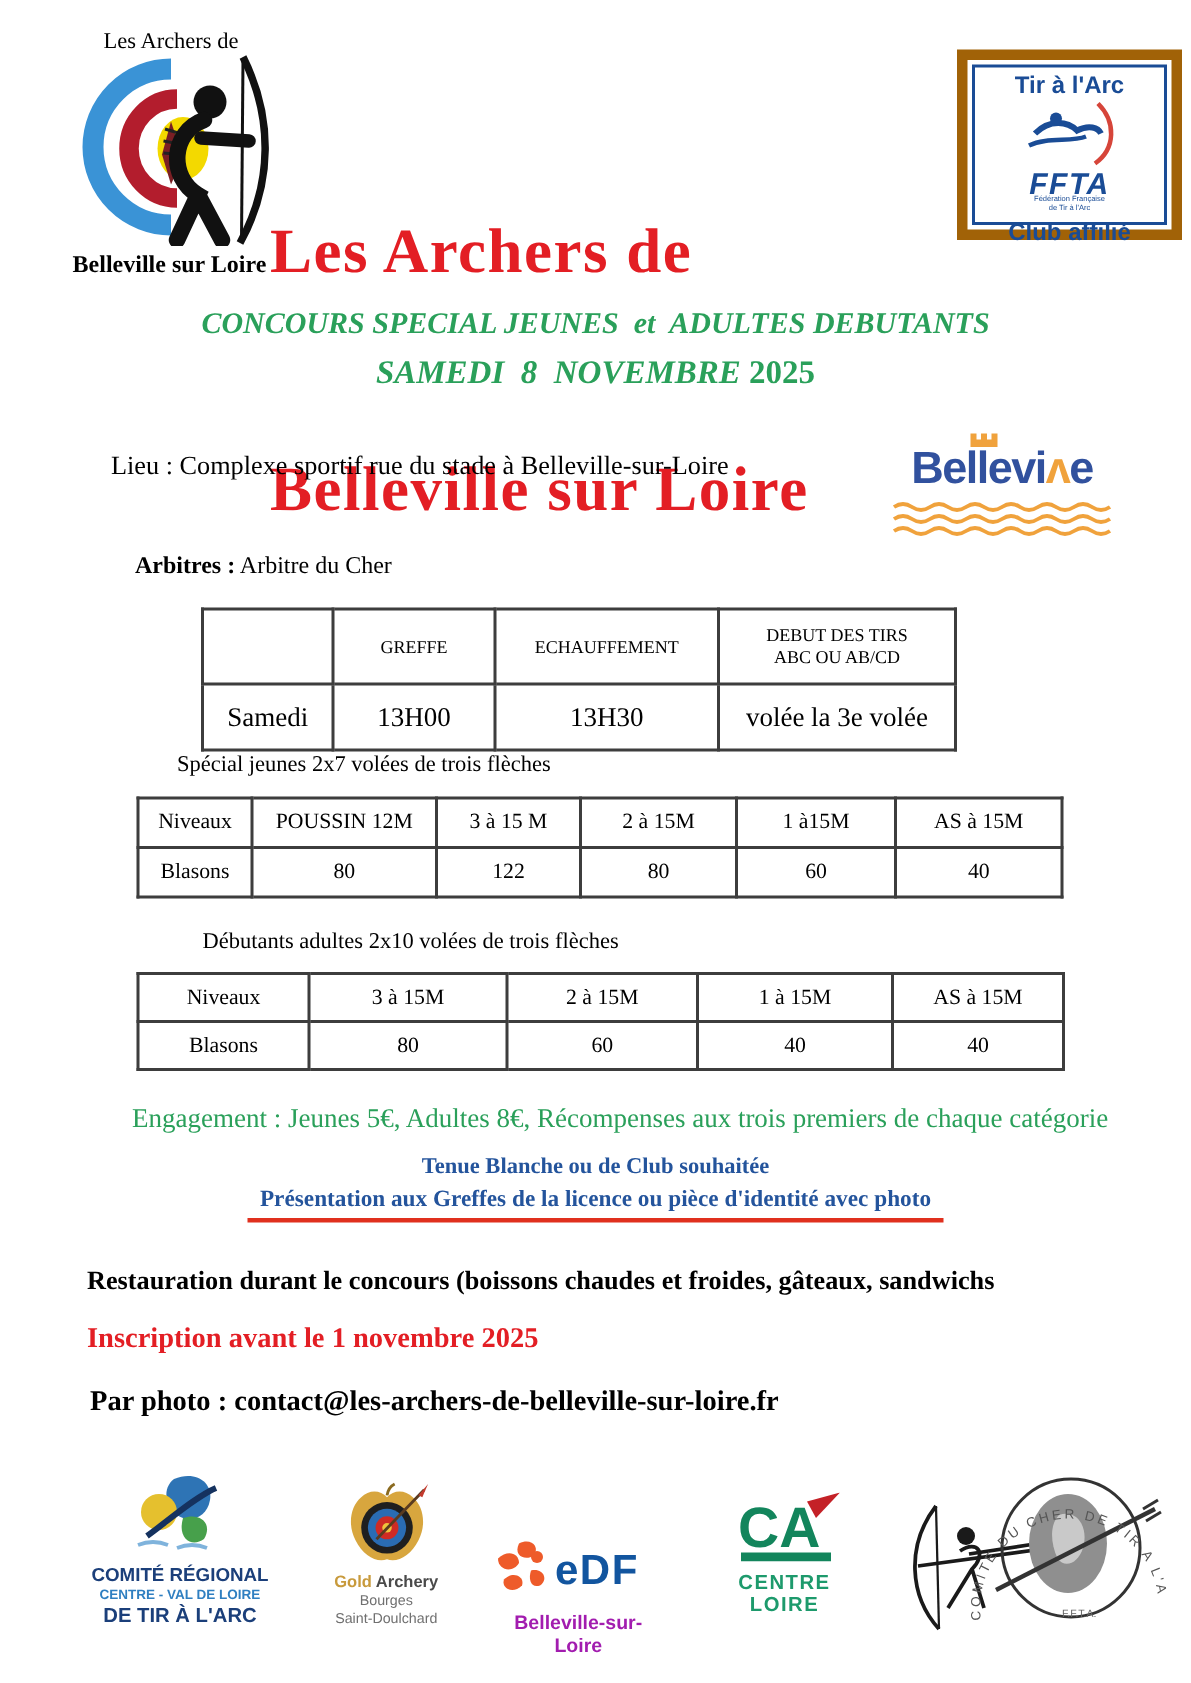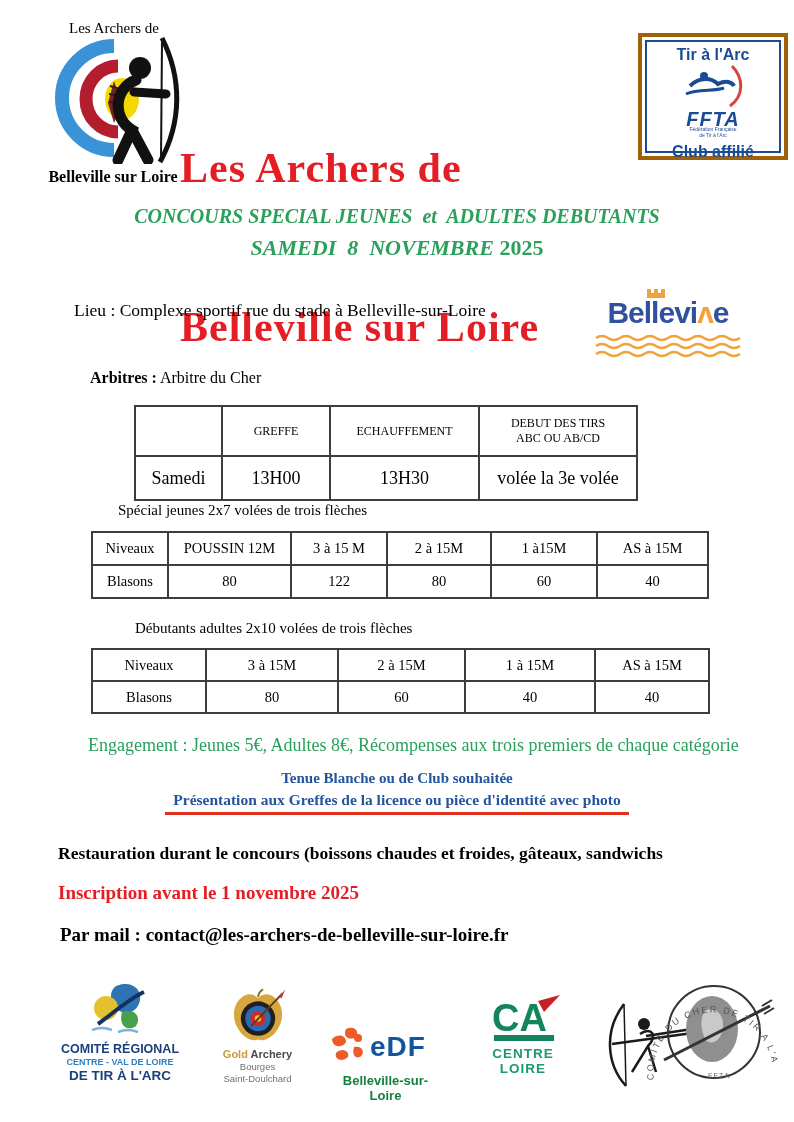--- a/index.html
+++ b/index.html
@@ -6,21 +6,21 @@
   .page{position:relative;width:794px;height:1122px;background:#ffffff;margin:0 auto;
         font-family:"Liberation Serif",serif;color:#000;overflow:hidden;}
   .abs{position:absolute;}
 
   
   .club-logo-top{left:44px;top:20px;width:140px;text-align:center;font-size:15px;}
   .club-logo-art{left:48px;top:36px;}
   .club-logo-bottom{left:28px;top:168px;width:170px;text-align:center;font-weight:bold;font-size:16px;}
   .main-title{left:180px;top:36px;width:470px;color:#e31e24;font-weight:bold;
               font-size:42px;line-height:53px;letter-spacing:1px;white-space:pre;}
-  .ffta-box{left:638px;top:33px;width:150px;height:127px;border:4px solid #a16207;box-sizing:border-box;background:#fff;}
+  .ffta-box{left:638px;top:33px;width:150px;height:127px;border:7px solid #a16207;box-sizing:border-box;background:#fff;}
   .ffta-inner{position:absolute;left:3px;top:3px;right:3px;bottom:3px;border:2px solid #1a4c96;
               text-align:center;font-family:"Liberation Sans",sans-serif;color:#1a4c96;}
   .ffta-top{margin-top:4px;font-size:16px;font-weight:bold;}
   .ffta-acronym{font-size:20px;font-weight:bold;font-style:italic;letter-spacing:1px;line-height:14px;}
   .ffta-sub{font-size:5px;line-height:6px;}
   .ffta-bottom{font-size:16px;font-weight:bold;margin-top:5px;}
 
   
   .announce{left:40px;top:205px;width:714px;text-align:center;color:#2aa05a;font-weight:bold;}
   .announce .l1{font-style:italic;font-size:20px;white-space:pre;}
@@ -68,21 +68,21 @@
   .sp-comite{left:50px;top:980px;width:140px;text-align:center;font-family:"Liberation Sans",sans-serif;}
   .sp-comite .c1{font-size:12.5px;font-weight:bold;color:#1b3f7a;letter-spacing:0px;line-height:14px;}
   .sp-comite .c2{font-size:9px;font-weight:bold;color:#2f7fc1;line-height:12px;}
   .sp-comite .c3{font-size:13.5px;font-weight:bold;color:#1b3f7a;line-height:15px;}
   .sp-gold{left:205px;top:988px;width:105px;text-align:center;font-family:"Liberation Sans",sans-serif;color:#707070;}
   .sp-gold .g1{font-size:11px;font-weight:bold;line-height:13px;}
   .sp-gold .g1 .gold{color:#c89a3c;}
   .sp-gold .g1 .arch{color:#4a4a4a;}
   .sp-gold .g2{font-size:9.5px;line-height:12px;}
   .sp-edf{left:328px;top:998px;width:115px;text-align:center;font-family:"Liberation Sans",sans-serif;margin-top:27px;}
-  .sp-edf .cap{font-size:13px;font-weight:bold;color:#15803d;margin-top:2px;}
+  .sp-edf .cap{font-size:13px;font-weight:bold;color:#a21caf;margin-top:2px;}
   .sp-ca{left:468px;top:995px;width:110px;text-align:center;font-family:"Liberation Sans",sans-serif;}
   .sp-ca .cap{font-size:13.5px;font-weight:bold;color:#1d9a6c;letter-spacing:1px;margin-top:1px;}
   .sp-stamp{left:596px;top:972px;}
 </style>
 </head>
 <body>
 
 <div class="page">
 
   <div class="abs club-logo-top">Les Archers de</div>
@@ -231,21 +231,21 @@
 
   <div class="abs fees">Engagement : Jeunes 5€, Adultes 8€, Récompenses aux trois premiers de chaque catégorie</div>
 
   <div class="abs dress-block">
     <div class="dress1">Tenue Blanche ou de Club souhaitée</div>
     <div><span class="dress2">Présentation aux Greffes de la licence ou pièce d'identité avec photo</span></div>
   </div>
 
   <div class="abs catering">Restauration durant le concours (boissons chaudes et froides, gâteaux, sandwichs</div>
   <div class="abs deadline">Inscription avant le 1 novembre 2025</div>
-  <div class="abs contact">Par mail : contact@les-archers-de-belleville-sur-loire.fr</div>
+  <div class="abs contact">Par photo : contact@les-archers-de-belleville-sur-loire.fr</div>
 
   <div class="abs sp-comite">
     <svg width="72" height="58" viewBox="0 0 72 58" aria-hidden="true">
       <path fill="#2e74b5" d="M32 6 C 46 0 58 8 56 20 C 54 32 42 36 34 30 C 26 24 24 12 32 6Z"></path>
       <circle cx="22" cy="28" r="12" fill="#e5c02e"></circle>
       <path fill="#47a04b" d="M38 32 C 50 28 58 36 52 46 C 44 52 34 46 38 32Z"></path>
       <path d="M14 44 C 28 34 46 18 60 12" stroke="#15325f" stroke-width="4" fill="none"></path>
       <path d="M8 50 Q 18 46 28 50 M34 52 Q 44 48 54 52" stroke="#7fb3dc" stroke-width="2.5" fill="none"></path>
     </svg>
     <div class="c1">COMITÉ RÉGIONAL</div>

